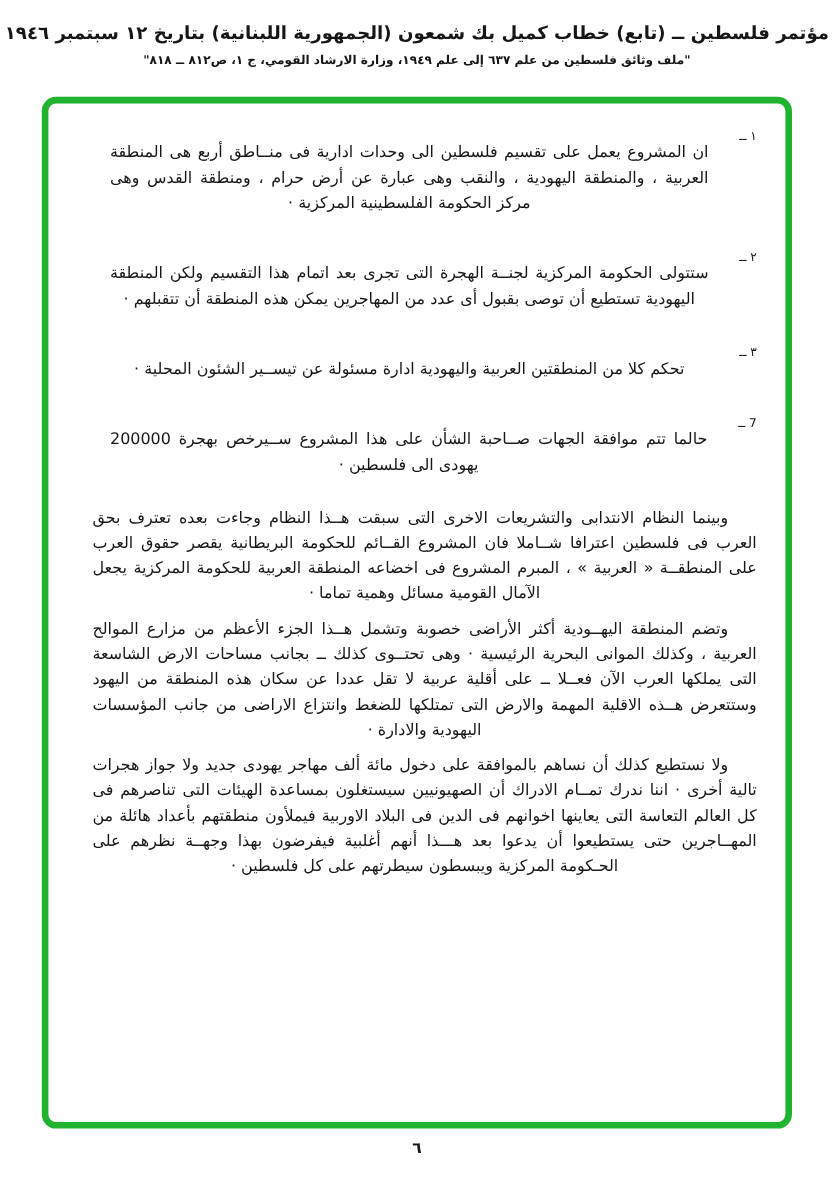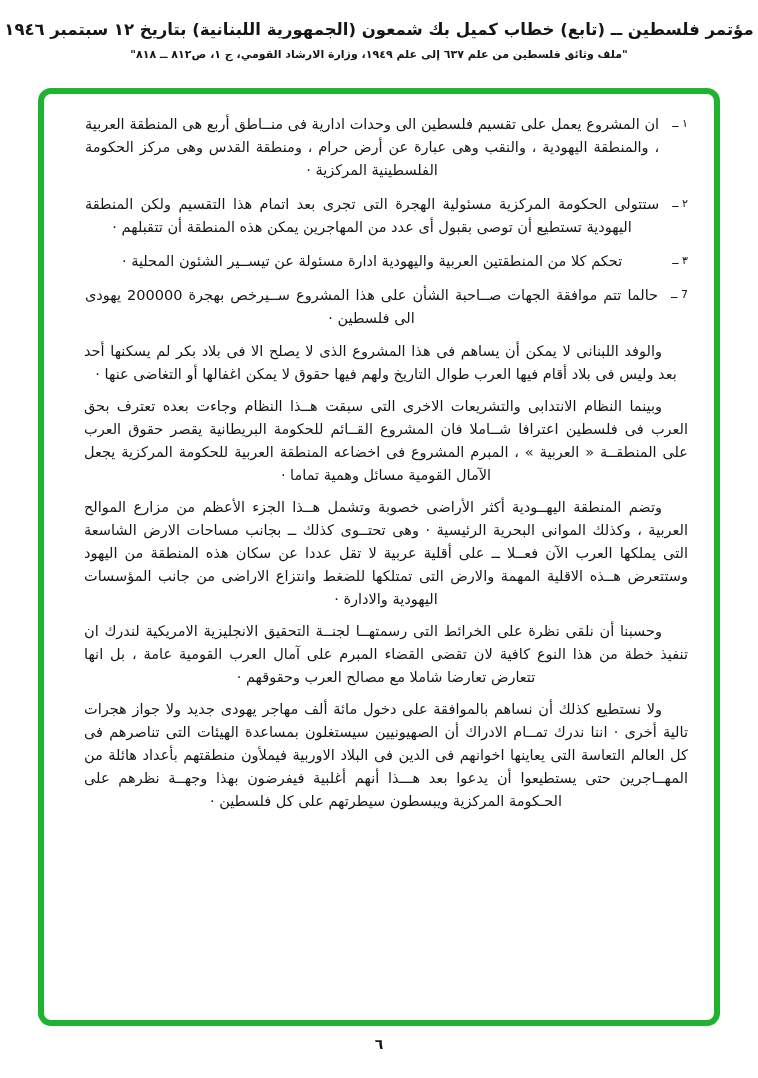--- a/index.html
+++ b/index.html
@@ -49,21 +49,21 @@
     margin:0 0 9px 0;
   }
   .item-number{
     flex:0 0 auto;
     font-size:11px;
     line-height:23px;
     white-space:nowrap;
   }
   .item-text{
     flex:1 1 auto;
-    margin:1px;
+    margin:16px;
     font-size:14.5px;
     line-height:23px;
     text-align:justify;
     text-align-last:center;
   }
   .body-paragraph{
     margin:0 0 9px 0;
     font-size:14.5px;
     line-height:23px;
     text-align:justify;
@@ -92,36 +92,34 @@
 
   <section class="content-frame">
 
     <div class="numbered-item">
       <span class="item-number">١ ــ</span>
       <p class="item-text">ان المشروع يعمل على تقسيم فلسطين الى وحدات ادارية فى منــاطق أربع هى المنطقة العربية ، والمنطقة اليهودية ، والنقب وهى عبارة عن أرض حرام ، ومنطقة القدس وهى مركز الحكومة الفلسطينية المركزية ·</p>
     </div>
 
     <div class="numbered-item">
       <span class="item-number">٢ ــ</span>
-      <p class="item-text">ستتولى الحكومة المركزية مسئولية الهجرة التى تجرى بعد اتمام هذا التقسيم ولكن المنطقة اليهودية تستطيع أن توصى بقبول أى عدد من المهاجرين يمكن هذه المنطقة أن تتقبلهم ·</p>
+      <p class="item-text">ستتولى الحكومة المركزية لجنــة الهجرة التى تجرى بعد اتمام هذا التقسيم ولكن المنطقة اليهودية تستطيع أن توصى بقبول أى عدد من المهاجرين يمكن هذه المنطقة أن تتقبلهم ·</p>
     </div>
 
     <div class="numbered-item">
       <span class="item-number">٣ ــ</span>
       <p class="item-text">تحكم كلا من المنطقتين العربية واليهودية ادارة مسئولة عن تيســير الشئون المحلية ·</p>
     </div>
 
     <div class="numbered-item">
       <span class="item-number">7 ــ</span>
       <p class="item-text">حالما تتم موافقة الجهات صــاحبة الشأن على هذا المشروع ســيرخص بهجرة 200000 يهودى الى فلسطين ·</p>
     </div>
 
-    <p class="body-paragraph">والوفد اللبنانى لا يمكن أن يساهم فى هذا المشروع الذى لا يصلح الا فى بلاد بكر لم يسكنها أحد بعد وليس فى بلاد أقام فيها العرب طوال التاريخ ولهم فيها حقوق لا يمكن اغفالها أو التغاضى عنها ·</p>
     <p class="body-paragraph">وبينما النظام الانتدابى والتشريعات الاخرى التى سبقت هــذا النظام وجاءت بعده تعترف بحق العرب فى فلسطين اعترافا شــاملا فان المشروع القــائم للحكومة البريطانية يقصر حقوق العرب على المنطقــة « العربية » ، المبرم المشروع فى اخضاعه المنطقة العربية للحكومة المركزية يجعل الآمال القومية مسائل وهمية تماما ·</p>
     <p class="body-paragraph">وتضم المنطقة اليهــودية أكثر الأراضى خصوبة وتشمل هــذا الجزء الأعظم من مزارع الموالح العربية ، وكذلك الموانى البحرية الرئيسية · وهى تحتــوى كذلك ــ بجانب مساحات الارض الشاسعة التى يملكها العرب الآن فعــلا ــ على أقلية عربية لا تقل عددا عن سكان هذه المنطقة من اليهود وستتعرض هــذه الاقلية المهمة والارض التى تمتلكها للضغط وانتزاع الاراضى من جانب المؤسسات اليهودية والادارة ·</p>
-    <p class="body-paragraph">وحسبنا أن نلقى نظرة على الخرائط التى رسمتهــا لجنــة التحقيق الانجليزية الامريكية لندرك ان تنفيذ خطة من هذا النوع كافية لان تقضى القضاء المبرم على آمال العرب القومية عامة ، بل انها تتعارض تعارضا شاملا مع مصالح العرب وحقوقهم ·</p>
     <p class="body-paragraph">ولا نستطيع كذلك أن نساهم بالموافقة على دخول مائة ألف مهاجر يهودى جديد ولا جواز هجرات تالية أخرى · اننا ندرك تمــام الادراك أن الصهيونيين سيستغلون بمساعدة الهيئات التى تناصرهم فى كل العالم التعاسة التى يعاينها اخوانهم فى الدين فى البلاد الاوربية فيملأون منطقتهم بأعداد هائلة من المهــاجرين حتى يستطيعوا أن يدعوا بعد هـــذا أنهم أغلبية فيفرضون بهذا وجهــة نظرهم على الحـكومة المركزية ويبسطون سيطرتهم على كل فلسطين ·</p>
 
   </section>
 
   <div class="page-number">٦</div>
 
 </div>
 
 </body></html>

